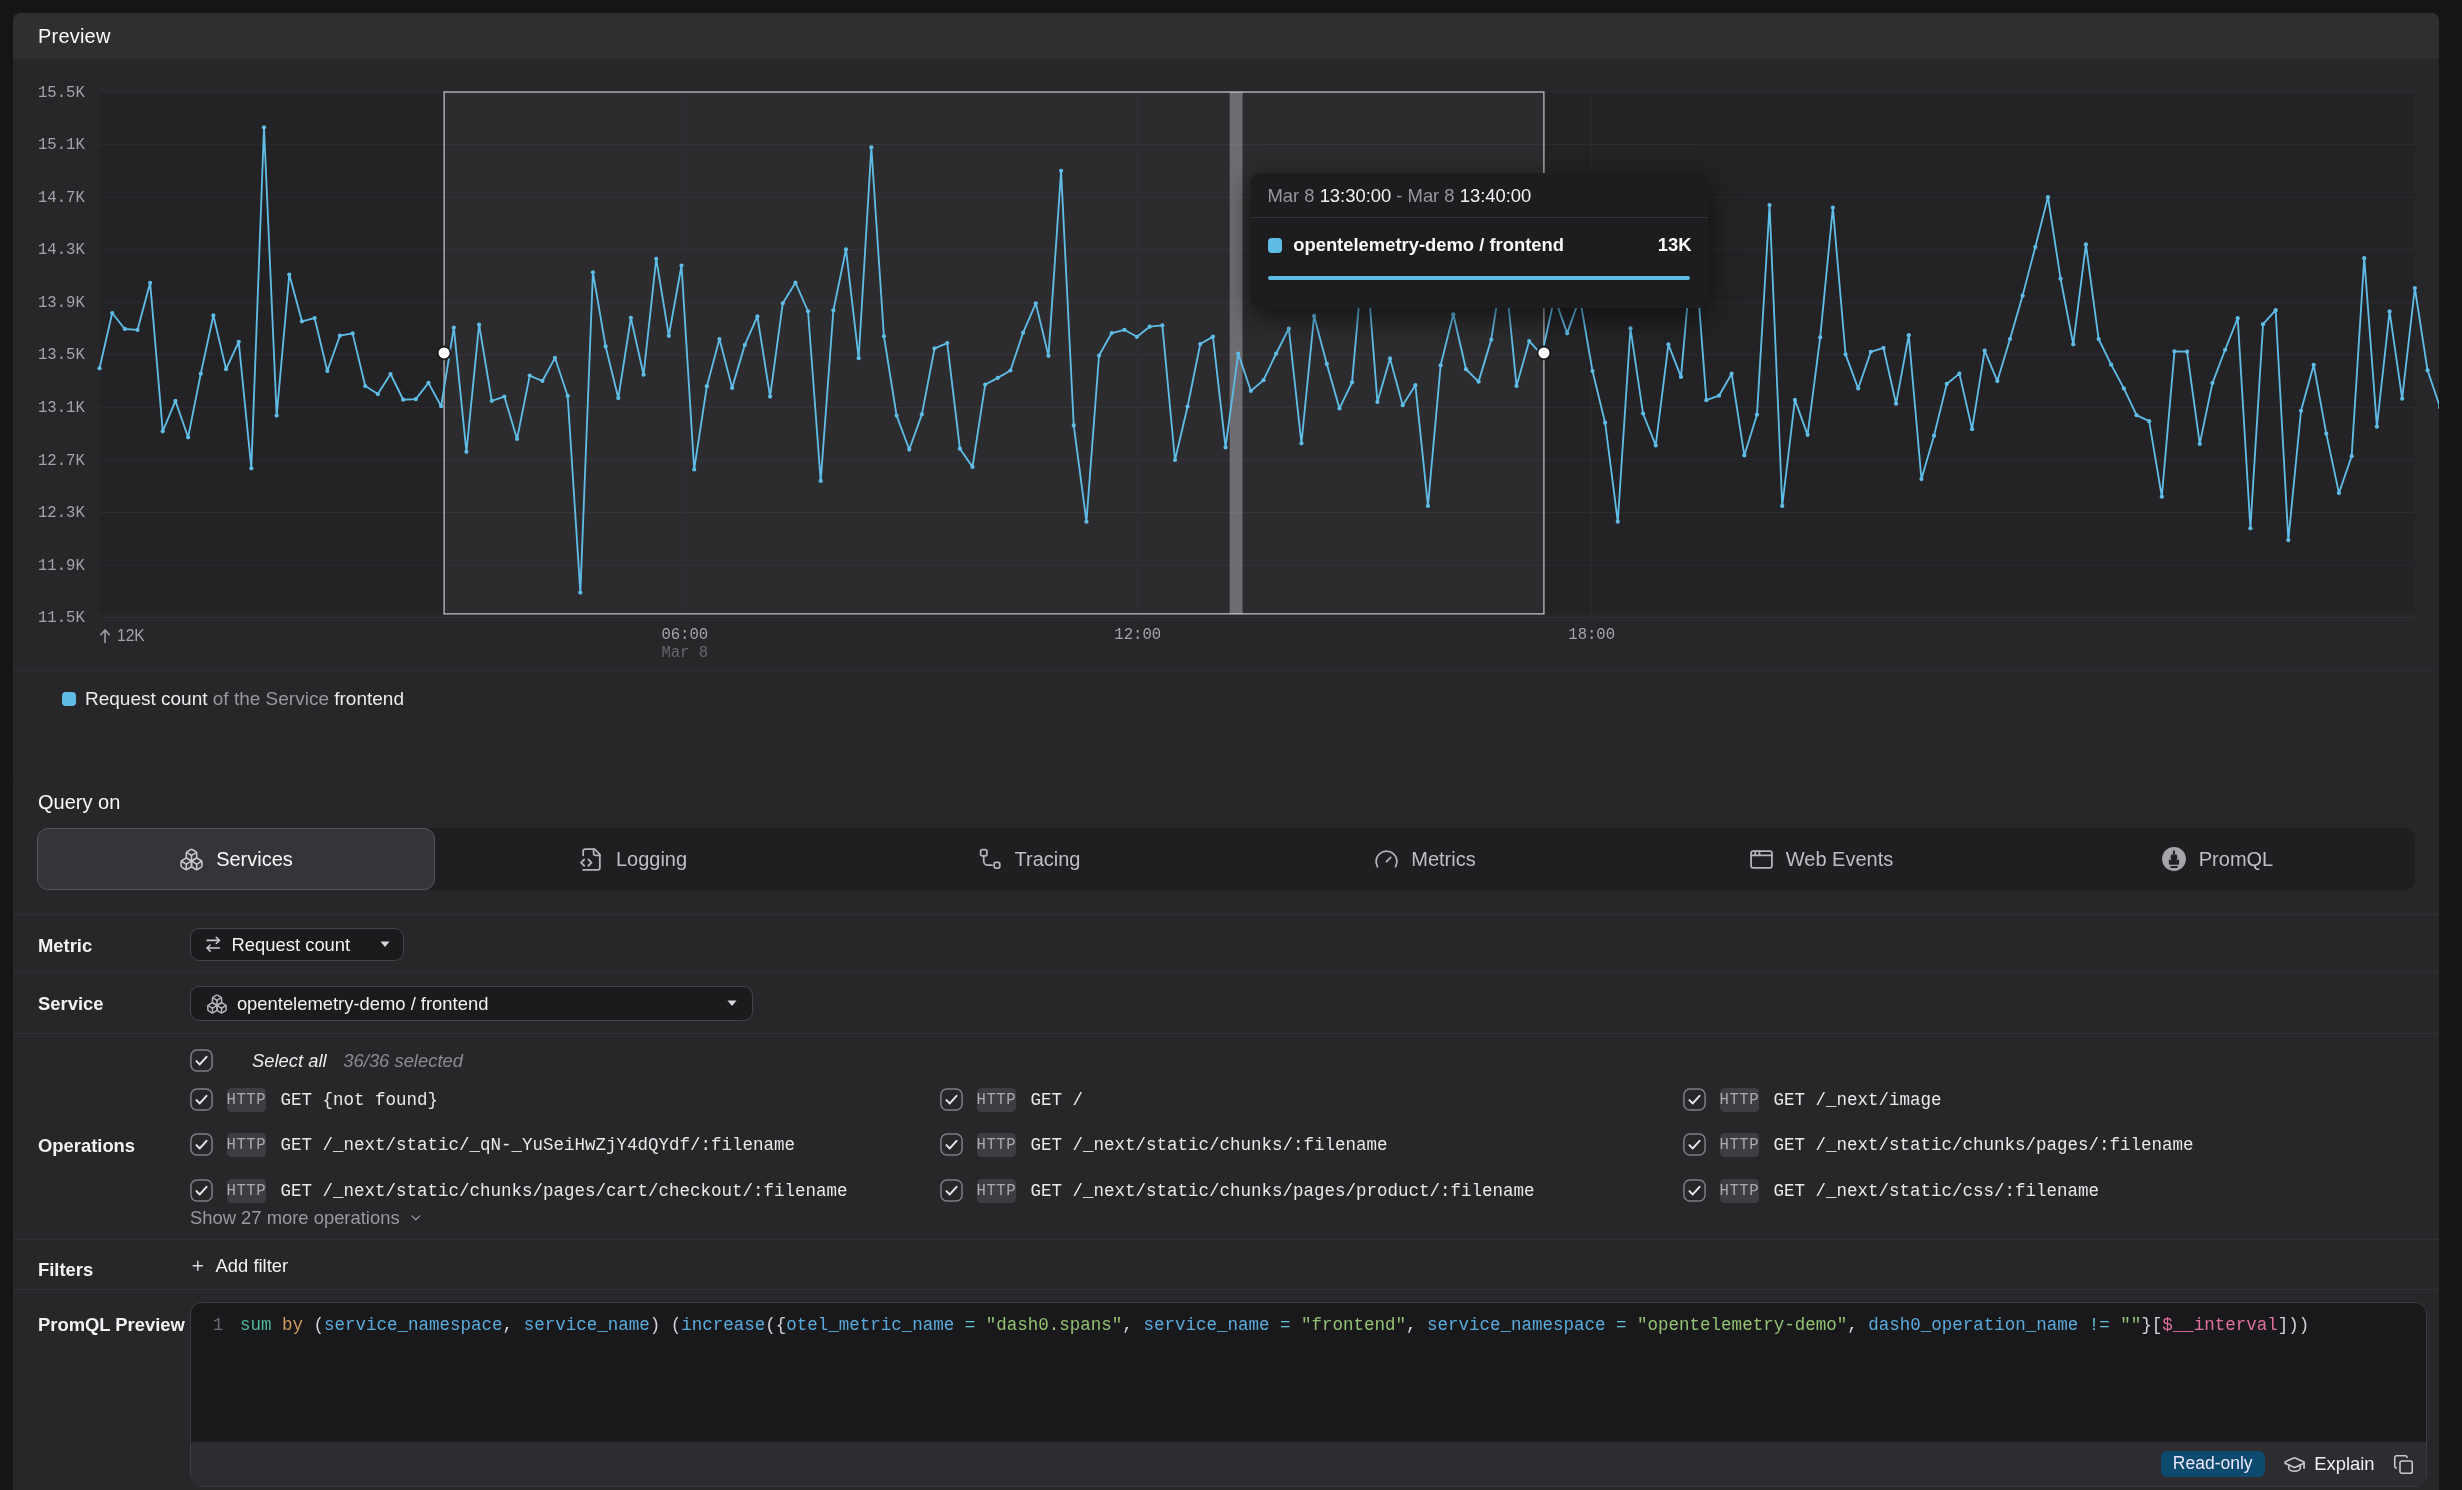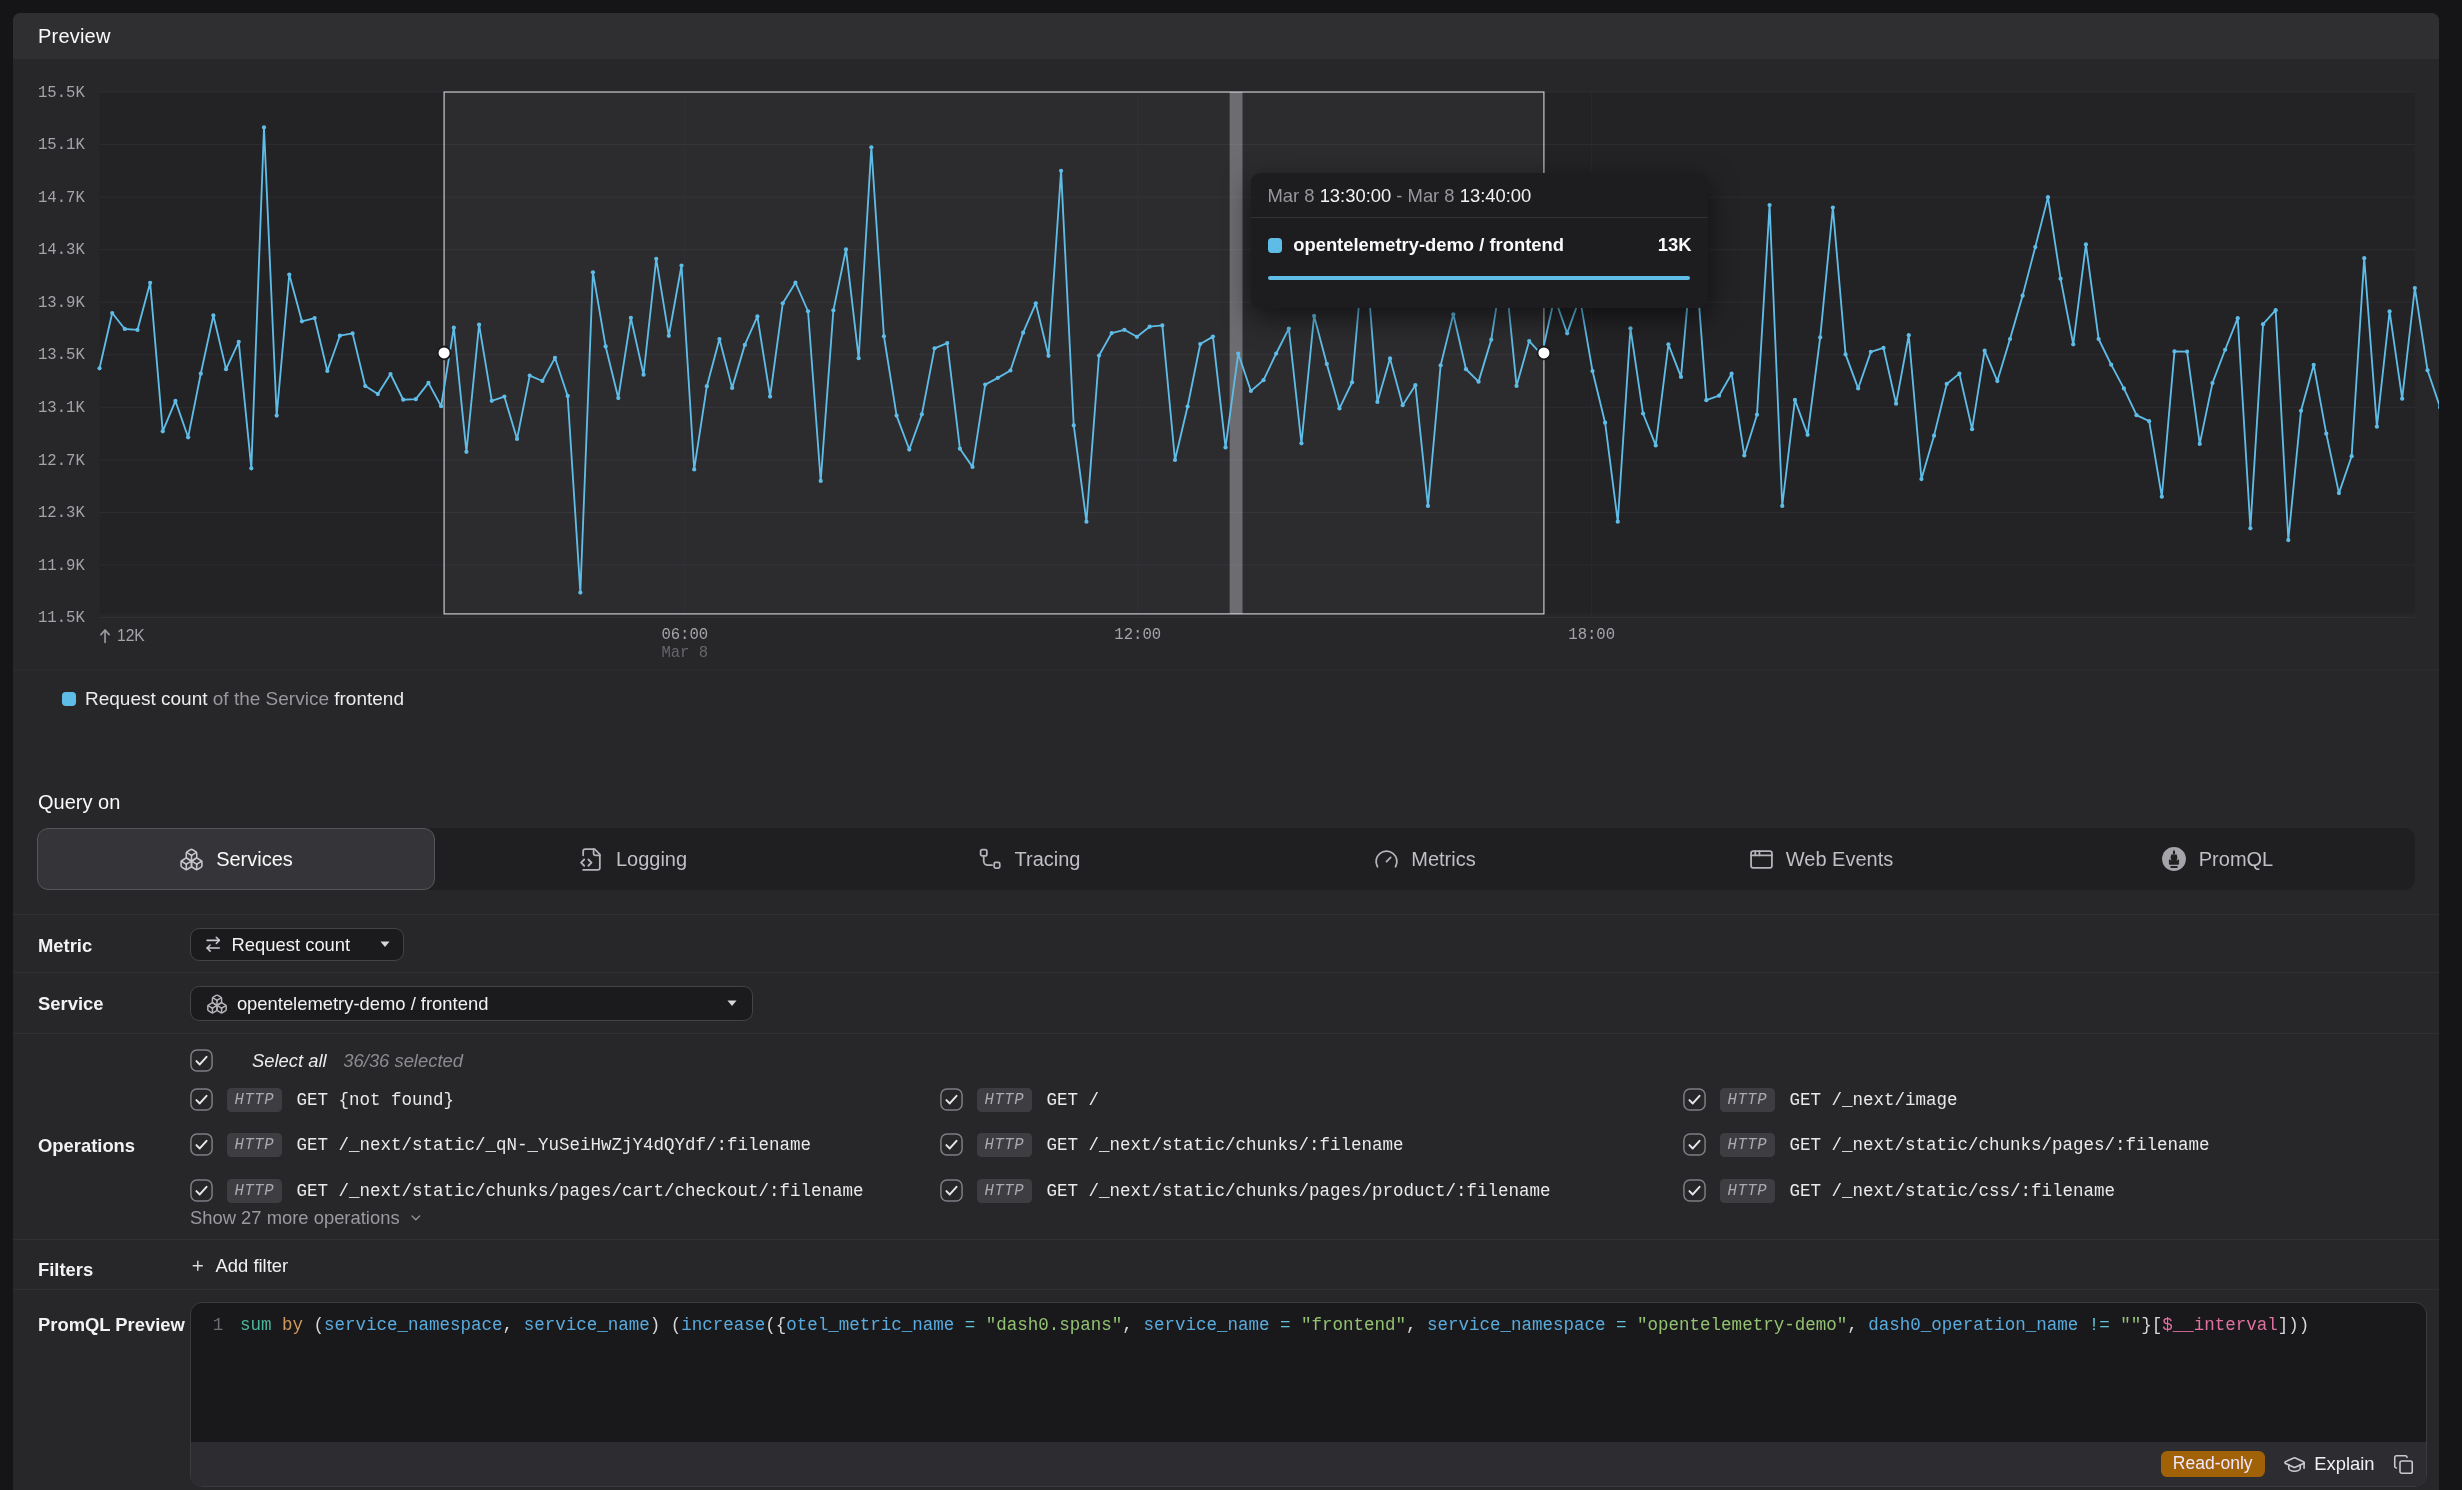--- a/index.html
+++ b/index.html
@@ -34,40 +34,40 @@
 .divline { position:absolute; left:0; width:2426px; height:0.9px; background:#303034; }
 .rlabel { position:absolute; left:25px; font-size:18.4px; font-weight:700; color:#f2f2f4; }
 .ctrl { position:absolute; left:177px; display:flex; align-items:center; background:#1b1b1e;
   border:0.9px solid #434348; border-radius:9.2px; color:#f2f2f4; font-size:18.4px; }
 #metricbtn { top:157px; width:214px; height:33px; padding:0 13px; gap:9.2px; }
 #metricbtn .tri { margin-left:auto; display:flex; }
 #servicesel { top:215px; width:563px; height:35px; padding:0 14.7px; gap:9.2px; }
 #servicesel .tri { margin-left:auto; display:flex; }
 .op { position:absolute; display:flex; align-items:center; height:23px; }
 .op svg { flex:0 0 auto; }
-.chip { margin-left:13.8px; width:55px; height:24px; background:#3d3d42; border-radius:4.6px;
+.chip { margin-left:13.8px; width:39px; height:24px; background:#3d3d42; border-radius:4.6px;
   color:#a9a9b0; font-family:"Liberation Mono", monospace; font-size:15.6px; display:flex;
-  align-items:center; justify-content:center; letter-spacing:0.5px;font-style:italic; }
+  align-items:center; justify-content:center; letter-spacing:0.5px; }
 .mono { margin-left:14.7px; font-family:"Liberation Mono", monospace; font-size:17.5px; color:#e9e9ec; }
 .selall { position:absolute; left:177px; top:278px; display:flex; align-items:center; gap:13px; }
 .selall .t1 { font-style:italic; font-size:18.4px; color:#ececef;margin-left:26px; }
 .selall .t2 { font-style:italic; font-size:18.4px; color:#8b8b91; margin-left:3.7px; }
 .showmore { position:absolute; left:177px; top:436px; display:flex; align-items:center; gap:8.3px;
   font-size:18.4px; color:#9a9aa0; }
 .addfilter { position:absolute; left:177px; top:484px; display:flex; align-items:center; gap:10px;
   font-size:18.4px; font-weight:500; color:#f2f2f4; }
 .codeblock { position:absolute; left:177px; top:531px; width:2237px; height:185px;
   border:0.9px solid #3b3b40; border-radius:12px; overflow:hidden; background:#19191c;padding-left:8px; }
 .codearea { height:141px; padding-top:12px; font-family:"Liberation Mono", monospace; font-size:17.5px;
   white-space:pre; }
 .codearea .ln { display:inline-block; width:41px; text-align:left; padding-left:13.8px; color:#6d6d73; }
 .codearea i { font-style:normal; }
 .codefoot { position:absolute; left:0; bottom:0; width:100%; height:44px; background:#2d2d31;
   display:flex; align-items:center; justify-content:flex-end; padding-right:12px; gap:18.4px; }
-.robadge { background:#a16207; color:#efe6ff; font-size:17.5px; padding:1.8px 12px 3.7px 12px; border-radius:6.4px; }
+.robadge { background:#0c4a6e; color:#efe6ff; font-size:17.5px; padding:1.8px 12px 3.7px 12px; border-radius:6.4px; }
 .explain { display:flex; align-items:center; gap:8.3px; font-size:18.4px; color:#f0f0f2; }
 </style></head>
 <body>
 <div class="panel" id="p1">
   <div class="hdr">Preview</div>
 
 <svg width="2426" height="713" viewBox="0 0 2640 776" style="position:absolute;left:0;top:0">
 
   <line x1="94" y1="86.0" x2="2614" y2="86.0" stroke="#323236" stroke-width="1"></line>
       <line x1="94" y1="143.2" x2="2614" y2="143.2" stroke="#323236" stroke-width="1"></line>

